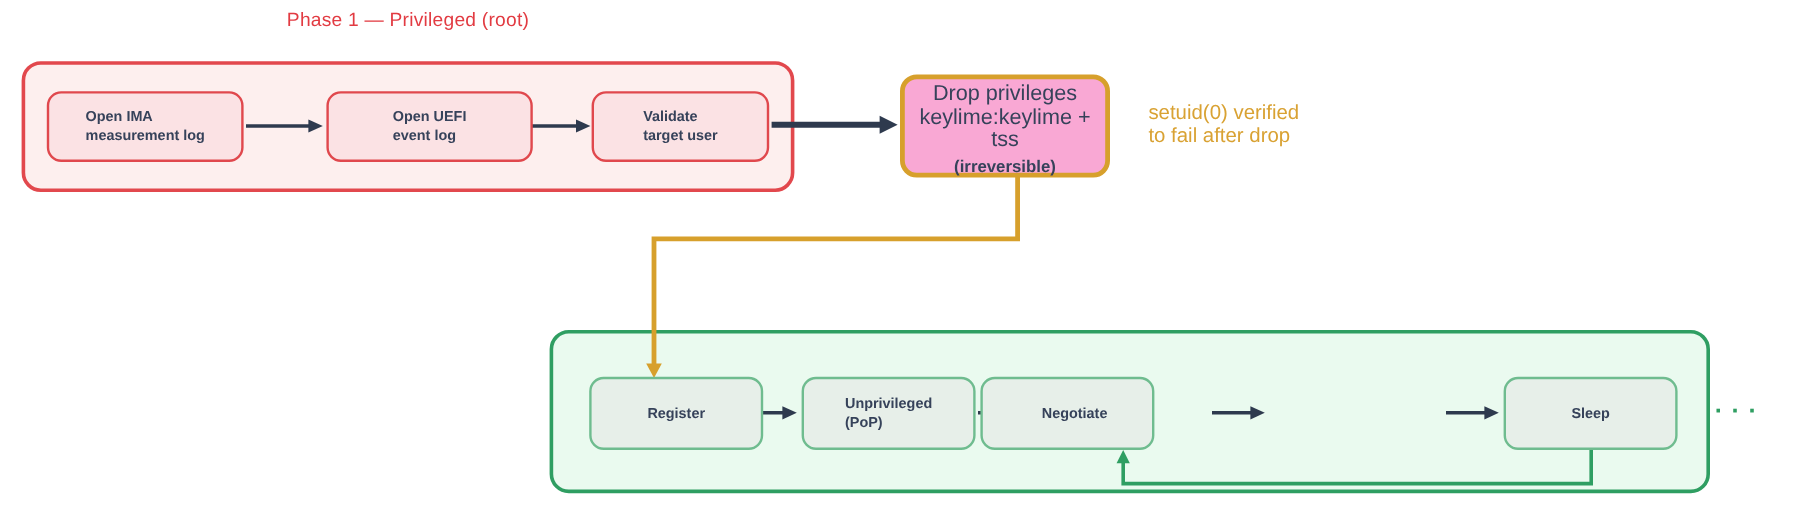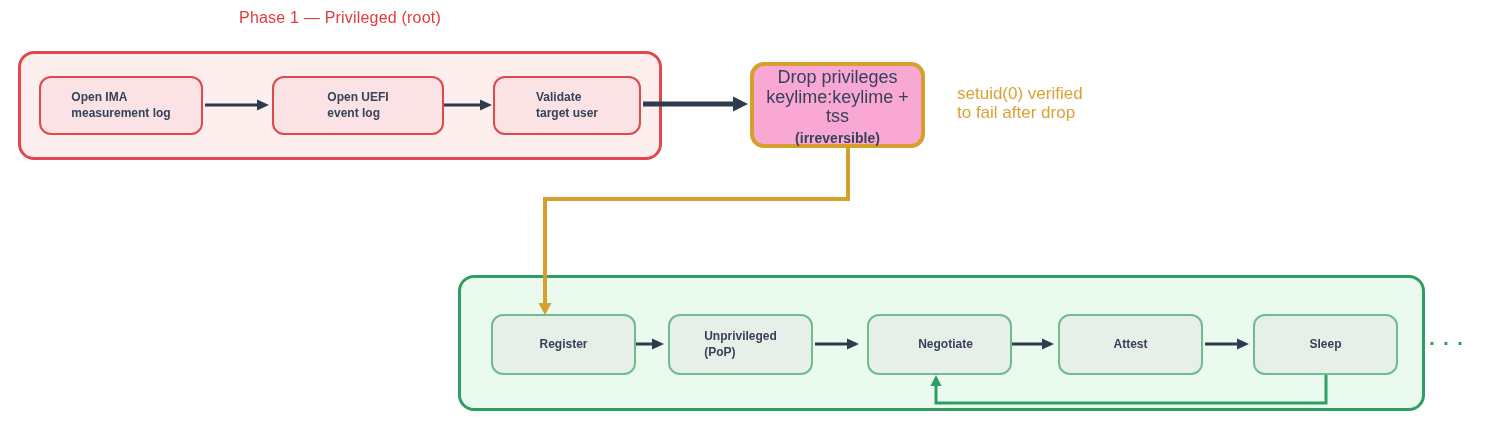--- a/index.html
+++ b/index.html
@@ -66,21 +66,21 @@
   #node-open-uefi  { left: 272px; width: 172px; }
   #node-validate   { left: 493px; width: 148px; }
 
   .p2-node {
     top: 314px; height: 61px; width: 145px;
     background: #e7efe9;
     border: 2px solid #6fbc8f;
   }
   #node-register     { left: 474px; margin-left: 17px; }
   #node-authenticate { left: 668px; }
-  #node-negotiate    { left: 867px; padding-left: 12px; }
+  #node-negotiate    { left: 817px; padding-left: 12px; }
   #node-attest       { left: 1058px; }
   #node-sleep        { left: 1253px; }
 
   #node-drop {
     position: absolute;
     left: 750px; top: 62px; width: 175px; height: 86px;
     box-sizing: border-box;
     background: #f9a8d4;
     border: 4px solid #d7a02c;
     border-radius: 14px;
@@ -189,22 +189,19 @@
   <div id="node-register" class="node p2-node">
     <span>Register</span>
   </div>
   <div id="node-authenticate" class="node p2-node">
     <span>Unprivileged
 (PoP)</span>
   </div>
   <div id="node-negotiate" class="node p2-node">
     <span>Negotiate</span>
   </div>
-  <div id="node-attest" class="node p2-node">
-    <span>Attest</span>
-  </div>
   <div id="node-sleep" class="node p2-node">
     <span>Sleep</span>
   </div>
 
   <div id="continuation-dots">···</div>
 
 </div>
 
 </body></html>

